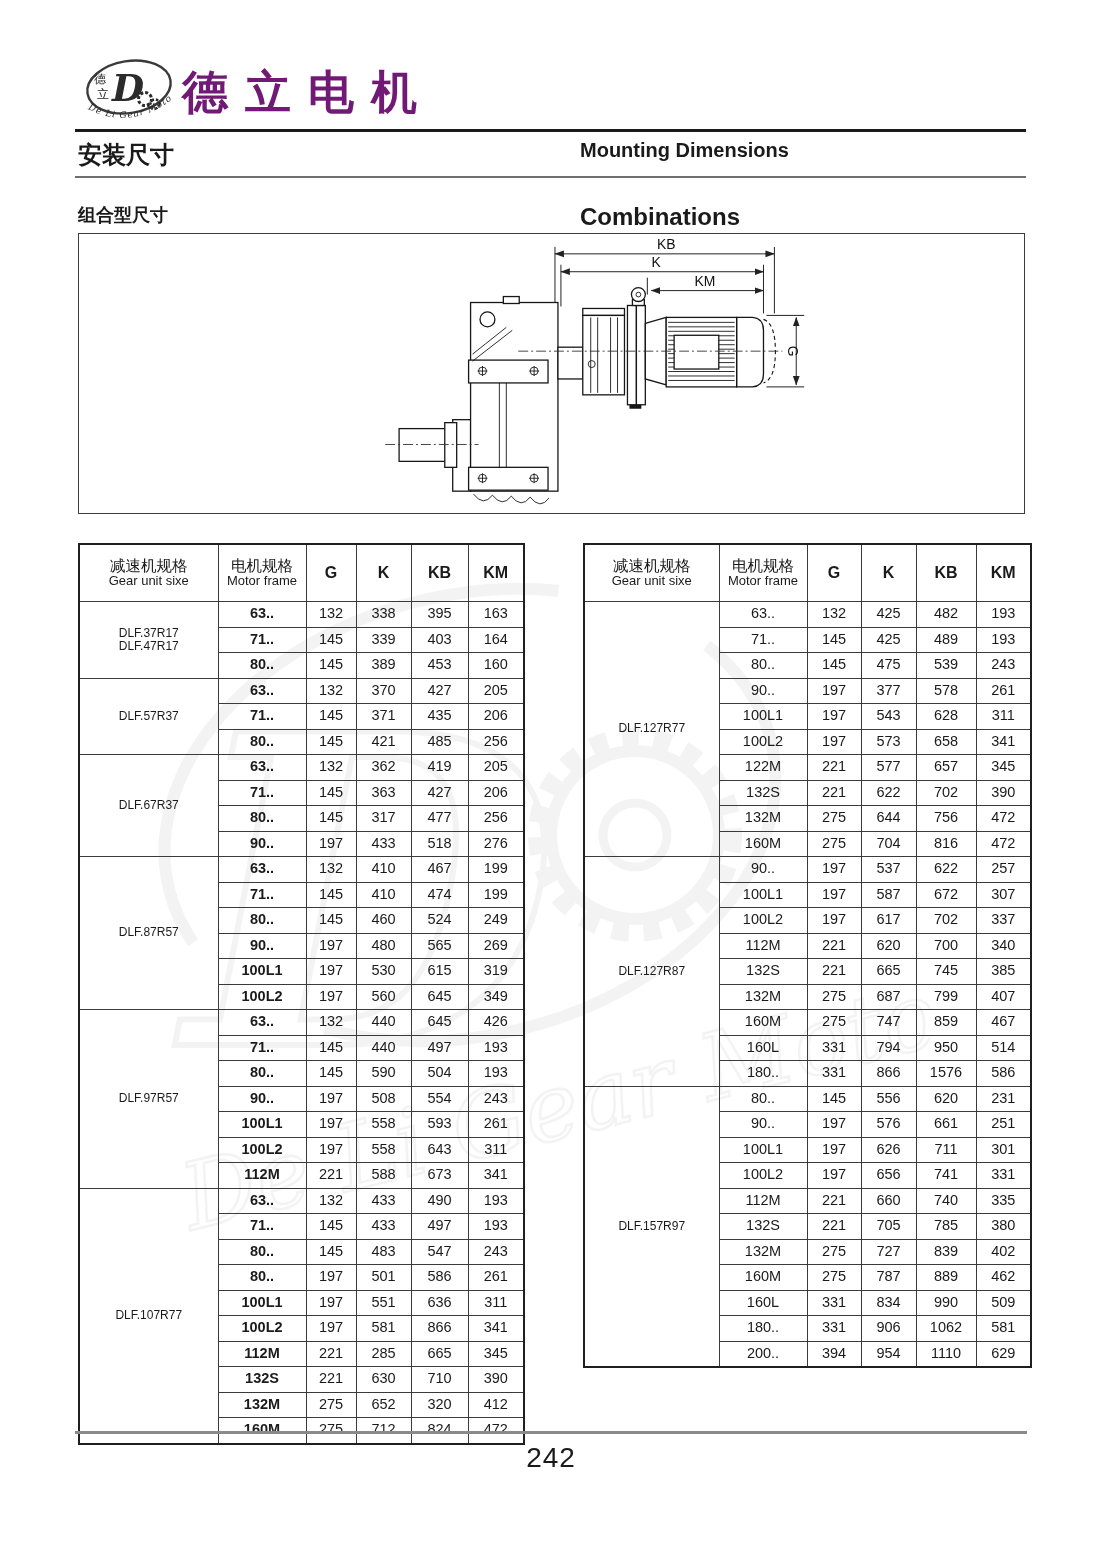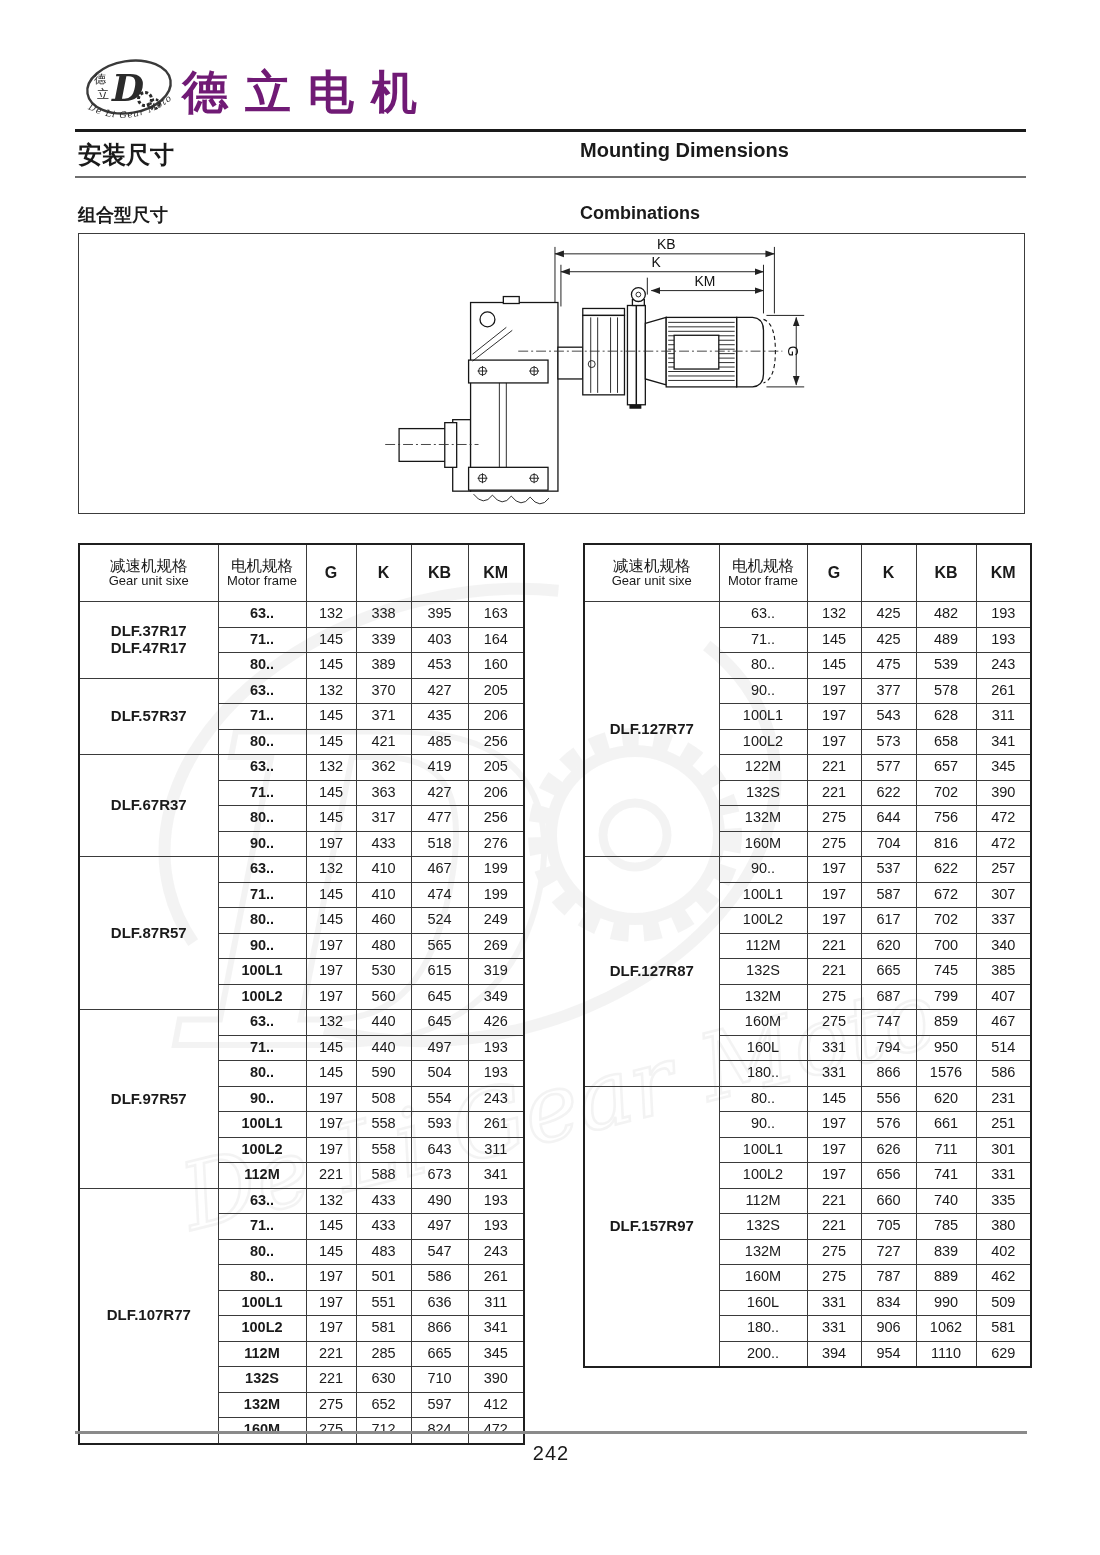--- a/index.html
+++ b/index.html
@@ -14,21 +14,21 @@
   .brand{
     left:182px;top:62px;font-family:"DejaVu Serif","Liberation Serif",serif;
     font-size:46px;font-weight:bold;letter-spacing:17px;color:#701a75;
   }
   .rule{background:#1a1a1a;}
   .rule-1{left:75px;top:129px;width:951px;height:3px;}
   .title-zh{left:78px;top:139px;font-size:24px;font-weight:bold;}
   .title-en{left:580px;top:139px;font-size:20px;font-weight:bold;}
   .rule-2{left:75px;top:176px;width:951px;height:2px;background:#6f6f6f;}
   .sub-zh{left:78px;top:203px;font-size:18px;font-weight:600;}
-  .sub-en{left:580px;top:203px;font-size:18px;font-weight:bold;}
+  .sub-en{left:580px;top:203px;font-size:24px;font-weight:bold;}
   
   .drawing-box{
     left:78px;top:233px;width:947px;height:281px;
     border:1.5px solid #3c3c3c;box-sizing:border-box;background:transparent;
   }
   .drawing-box svg{width:100%;height:100%;display:block;}
   
   .watermark{left:130px;top:545px;width:800px;height:740px;opacity:0.10;pointer-events:none;}
   
   table.dim-table{
@@ -37,27 +37,27 @@
   }
   table.dim-table.t-left{left:78px;top:543px;width:445px;}
   table.dim-table.t-right{left:583px;top:543px;width:447px;}
   .dim-table th,.dim-table td{
     border:1px solid #3a3a3a;text-align:center;vertical-align:middle;
     padding:0;height:24.5px;line-height:1.1;overflow:hidden;
   }
   .dim-table th.head{height:56px;font-size:15.5px;font-weight:normal;}
   .dim-table th.head .h-en{font-size:13px;}
   .dim-table th.head.dim{font-size:16px;font-weight:bold;}
-  .dim-table td.gear-cell{font-weight:bold;font-size:15px;}
+  .dim-table td.gear-cell{font-weight:normal;font-size:12px;}
   .dim-table tr.sec td{border-top:1.5px solid #1f1f1f;}
   table.bold-frames td.frame-cell{font-weight:bold;}
   .dim-table td.frame-cell{font-size:14.5px;}
   
   .rule-footer{left:75px;top:1431px;width:952px;height:3px;background:#8a8a8a;}
-  .page-number{left:75px;top:1442px;width:952px;text-align:center;font-size:20px;letter-spacing:1px;}
+  .page-number{left:75px;top:1442px;width:952px;text-align:center;font-size:28px;letter-spacing:1px;}
   
   .st{fill:#ffffff;stroke:#161616;stroke-width:1.3;}
   .ln{stroke:#161616;stroke-width:1.1;fill:none;}
   .thin{stroke:#161616;stroke-width:0.9;fill:none;}
   .dim{stroke:#222222;stroke-width:1;fill:none;}
   .cl{stroke:#333333;stroke-width:0.9;fill:none;stroke-dasharray:10 3 2 3;}
   .dsh{stroke:#161616;stroke-width:1.1;fill:none;stroke-dasharray:4 3;}
   .dimtxt{font-family:"Liberation Sans",sans-serif;font-size:14px;fill:#111;}
 </style>
 </head>
@@ -453,21 +453,21 @@
           <td class="frame-cell">132S</td>
           <td class="num">221</td>
           <td class="num">630</td>
           <td class="num">710</td>
           <td class="num">390</td>
         </tr>
         <tr>
           <td class="frame-cell">132M</td>
           <td class="num">275</td>
           <td class="num">652</td>
-          <td class="num">597</td>
+          <td class="num">320</td>
           <td class="num">412</td>
         </tr>
         <tr>
           <td class="frame-cell">160M</td>
           <td class="num">275</td>
           <td class="num">712</td>
           <td class="num">824</td>
           <td class="num">472</td>
         </tr>
       </tbody>

